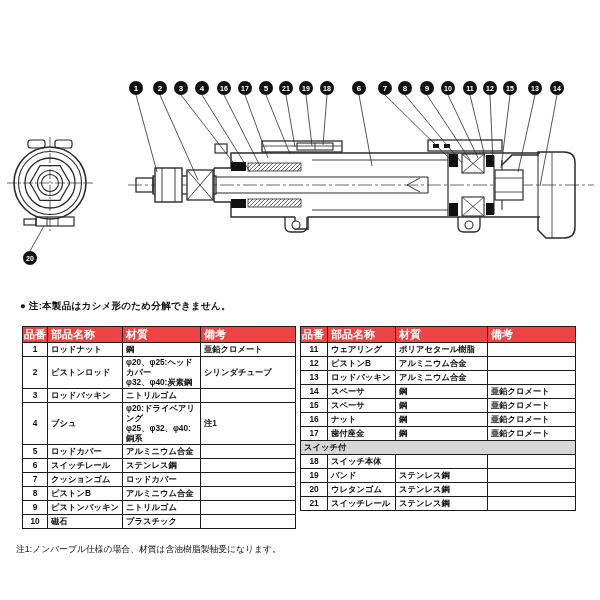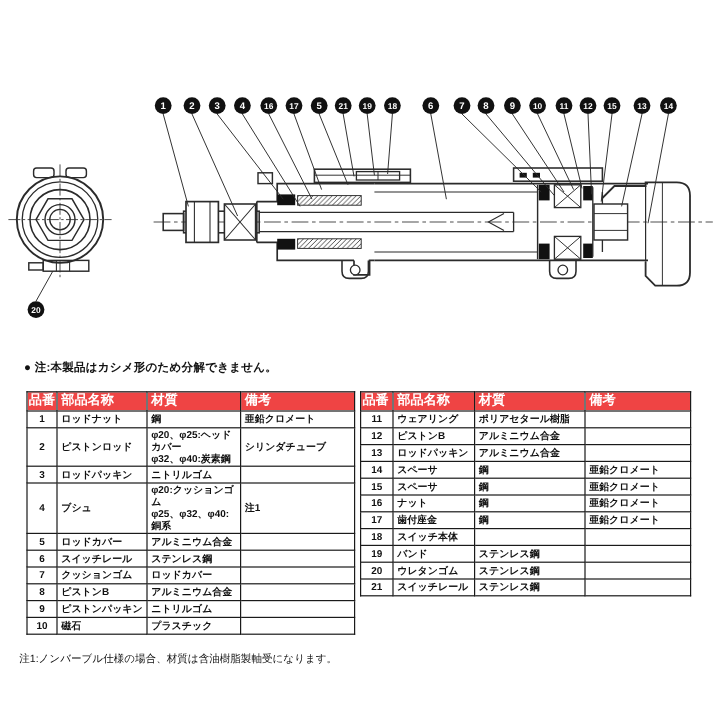--- a/index.html
+++ b/index.html
@@ -274,21 +274,21 @@
         </tr>
         <tr>
           <td class="c-no">3</td>
           <td>ロッドパッキン</td>
           <td class="c-mat">ニトリルゴム</td>
           <td></td>
         </tr>
         <tr>
           <td class="c-no">4</td>
           <td>ブシュ</td>
-          <td class="c-mat">φ20:クッションゴム
+          <td class="c-mat">φ20:ドライベアリング
 φ25、φ32、φ40:銅系</td>
           <td>注1</td>
         </tr>
         <tr>
           <td class="c-no">5</td>
           <td>ロッドカバー</td>
           <td class="c-mat">アルミニウム合金</td>
           <td></td>
         </tr>
         <tr>
@@ -375,20 +375,23 @@
           <td>ナット</td>
           <td class="c-mat">鋼</td>
           <td>亜鉛クロメート</td>
         </tr>
         <tr>
           <td class="c-no">17</td>
           <td>歯付座金</td>
           <td class="c-mat">鋼</td>
           <td>亜鉛クロメート</td>
         </tr>
+        <tr class="section-row">
+          <td colspan="4">スイッチ付</td>
+        </tr>
         <tr>
           <td class="c-no">18</td>
           <td>スイッチ本体</td>
           <td class="c-mat"></td>
           <td></td>
         </tr>
         <tr>
           <td class="c-no">19</td>
           <td>バンド</td>
           <td class="c-mat">ステンレス鋼</td>

